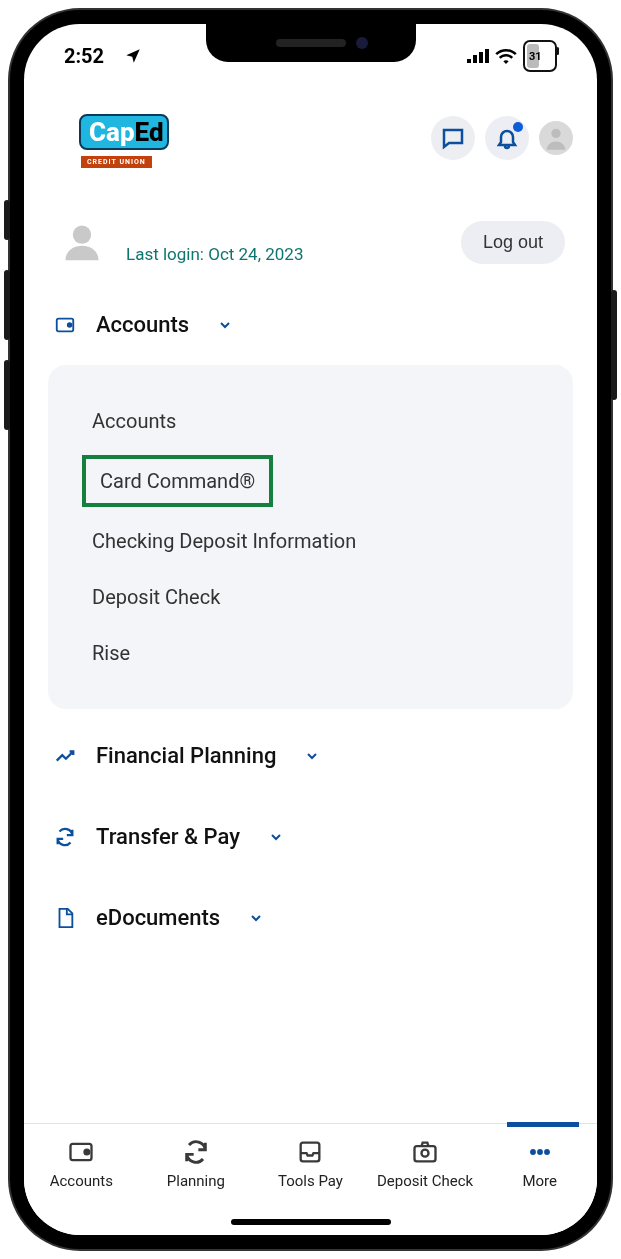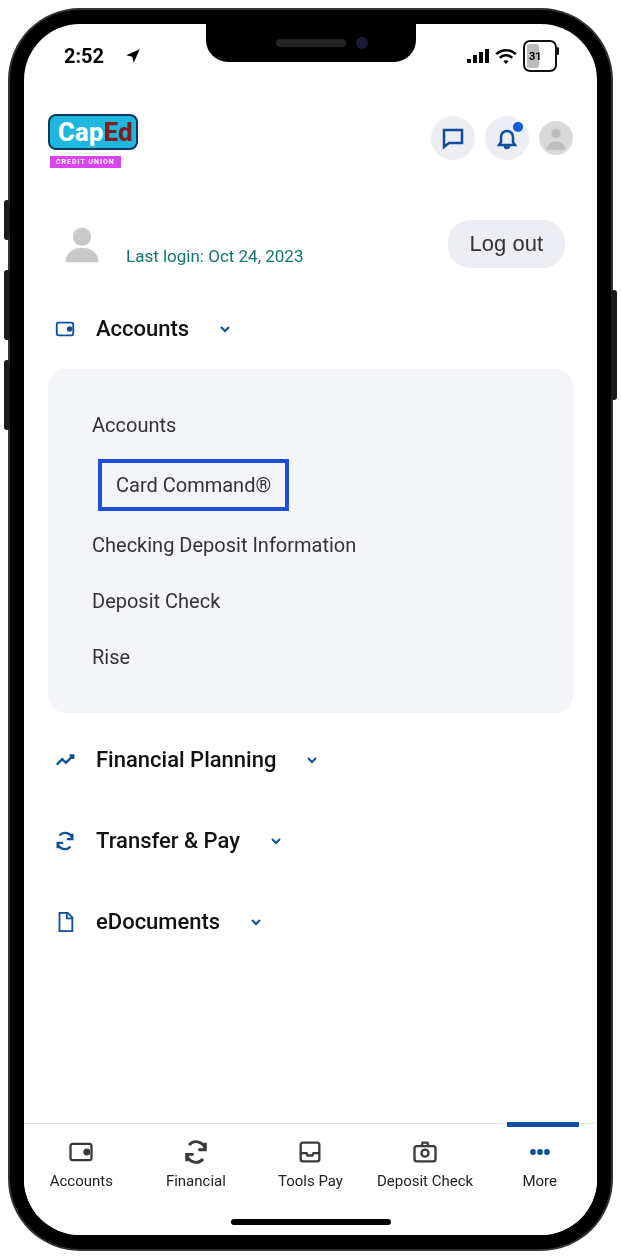--- a/index.html
+++ b/index.html
@@ -63,34 +63,35 @@
     border:2px solid #111; border-radius:7px;
     width:34px; height:32px; padding:13px 2px; position:relative;
     font-size:11px; font-weight:700; justify-content:flex-start;
   }
   .battery-box::after { content:""; position:absolute; right:-4px; top:5px; width:3px; height:8px; background:#111; border-radius:2px;}
   .battery-fill { position:absolute; left:2px; top:2px; bottom:2px; width:40%; background:#bbb; border-radius:3px;}
   .battery-txt { position:relative; z-index:1; padding-left:2px;}
   .app-header {
     display:flex; justify-content:space-between; align-items:center;
     padding: 36px 24px 8px 24px;
+    margin-left: 31px;
   }
   .logo {
     width:90px; height:48px; position:relative;
   }
   .logo-top {
     background:#1fb6e0; color:#fff; font-weight:800;
     font-size:26px; border-radius:8px; padding:0 8px; line-height:36px;
     height:36px; border:2px solid #0a3a5a; letter-spacing:0;
     display:flex; align-items:center;
   }
-  .logo-top .ed { color:#7f1d1d; }
+  .logo-top .ed { color:#000000; }
   .logo-bottom {
     position:absolute; bottom:-6px; left:2px;
-    background:#d946ef; color:#fff; font-size:7px; letter-spacing:1px;
+    background:#c2410c; color:#fff; font-size:7px; letter-spacing:1px;
     padding:2px 6px; font-weight:700;
   }
   .header-actions { display:flex; gap:10px; align-items:center;}
   .icon-circle {
     width:44px; height:44px; border-radius:50%;
     background:#eceef3; display:flex; align-items:center; justify-content:center;
     position:relative;
   }
   .icon-circle.light { background:#edeef2;}
   .notif-dot { position:absolute; top:6px; right:6px; width:10px; height:10px; background:#0b5ed7; border-radius:50%;}
@@ -101,36 +102,36 @@
   .content { flex:1; overflow:auto; padding: 10px 24px 0 24px;}
   .user-row {
     display:flex; justify-content:space-between; align-items:center;
     padding: 40px 8px 20px 12px;
   }
   .user-left { display:flex; align-items:flex-end; gap:22px;}
   .user-avatar { width:44px; height:44px; color:#c9c9c9;}
   .last-login { color:#0f766e; font-size:17px; }
   .logout-btn {
     background:#eceef3; border:none; border-radius:22px;
-    padding:11px 22px; font-size:22px; color:#333; cursor:pointer;
+    padding:11px 22px; font-size:18px; color:#333; cursor:pointer;
   }
   .menu-group { padding: 28px 6px; display:flex; align-items:center; gap:20px; cursor:pointer;}
   .menu-group .mi { width:22px; height:22px; color:#0b4f9e; display:flex; align-items:center; justify-content:center;}
   .menu-group .label { font-size:22px; font-weight:500; color:#111;}
   .chev { color:#0b4f9e; margin-left:8px;}
   .submenu {
     background:#f3f5f8; border-radius:18px;
     padding: 28px 34px; margin-bottom:6px;
   }
   .submenu-item {
     padding:16px 10px; font-size:20px; color:#333; cursor:pointer;
   }
   .submenu-item.highlighted {
-    border:4px solid #1d4ed8; display:inline-block;
-    padding:10px 14px; margin:6px 16px;
+    border:4px solid #15803d; display:inline-block;
+    padding:10px 14px; margin:6px 0;
   }
   .bottom-nav {
     height:112px; border-top:1px solid #e3e3e3;
     display:flex; justify-content:space-around; align-items:flex-start;
     padding-top:14px; position:relative; background:#fff;
   }
   .nav-item {
     display:flex; flex-direction:column; align-items:center; gap:6px;
     font-size:15px; color:#222; width:20%; cursor:pointer;
   }
@@ -289,21 +290,21 @@
             </svg>
           </span>
         <span>Accounts</span>
       </div>
       <div class="nav-item">
         <span class="ni">
             <svg width="28" height="28" viewBox="0 0 24 24" fill="none" stroke="#3a3a3a" stroke-width="2.5">
               <path d="M20 4v6h-6M4 20v-6h6M20 10a8 8 0 00-14-4M4 14a8 8 0 0014 4"></path>
             </svg>
           </span>
-        <span>Financial</span>
+        <span>Planning</span>
       </div>
       <div class="nav-item">
         <span class="ni">
             <svg width="28" height="28" viewBox="0 0 24 24" fill="none" stroke="#3a3a3a" stroke-width="2">
               <rect x="4" y="4" width="16" height="16" rx="2"></rect>
               <path d="M4 13h5l1 2h4l1-2h5"></path>
             </svg>
           </span>
         <span>Tools Pay</span>
       </div>

